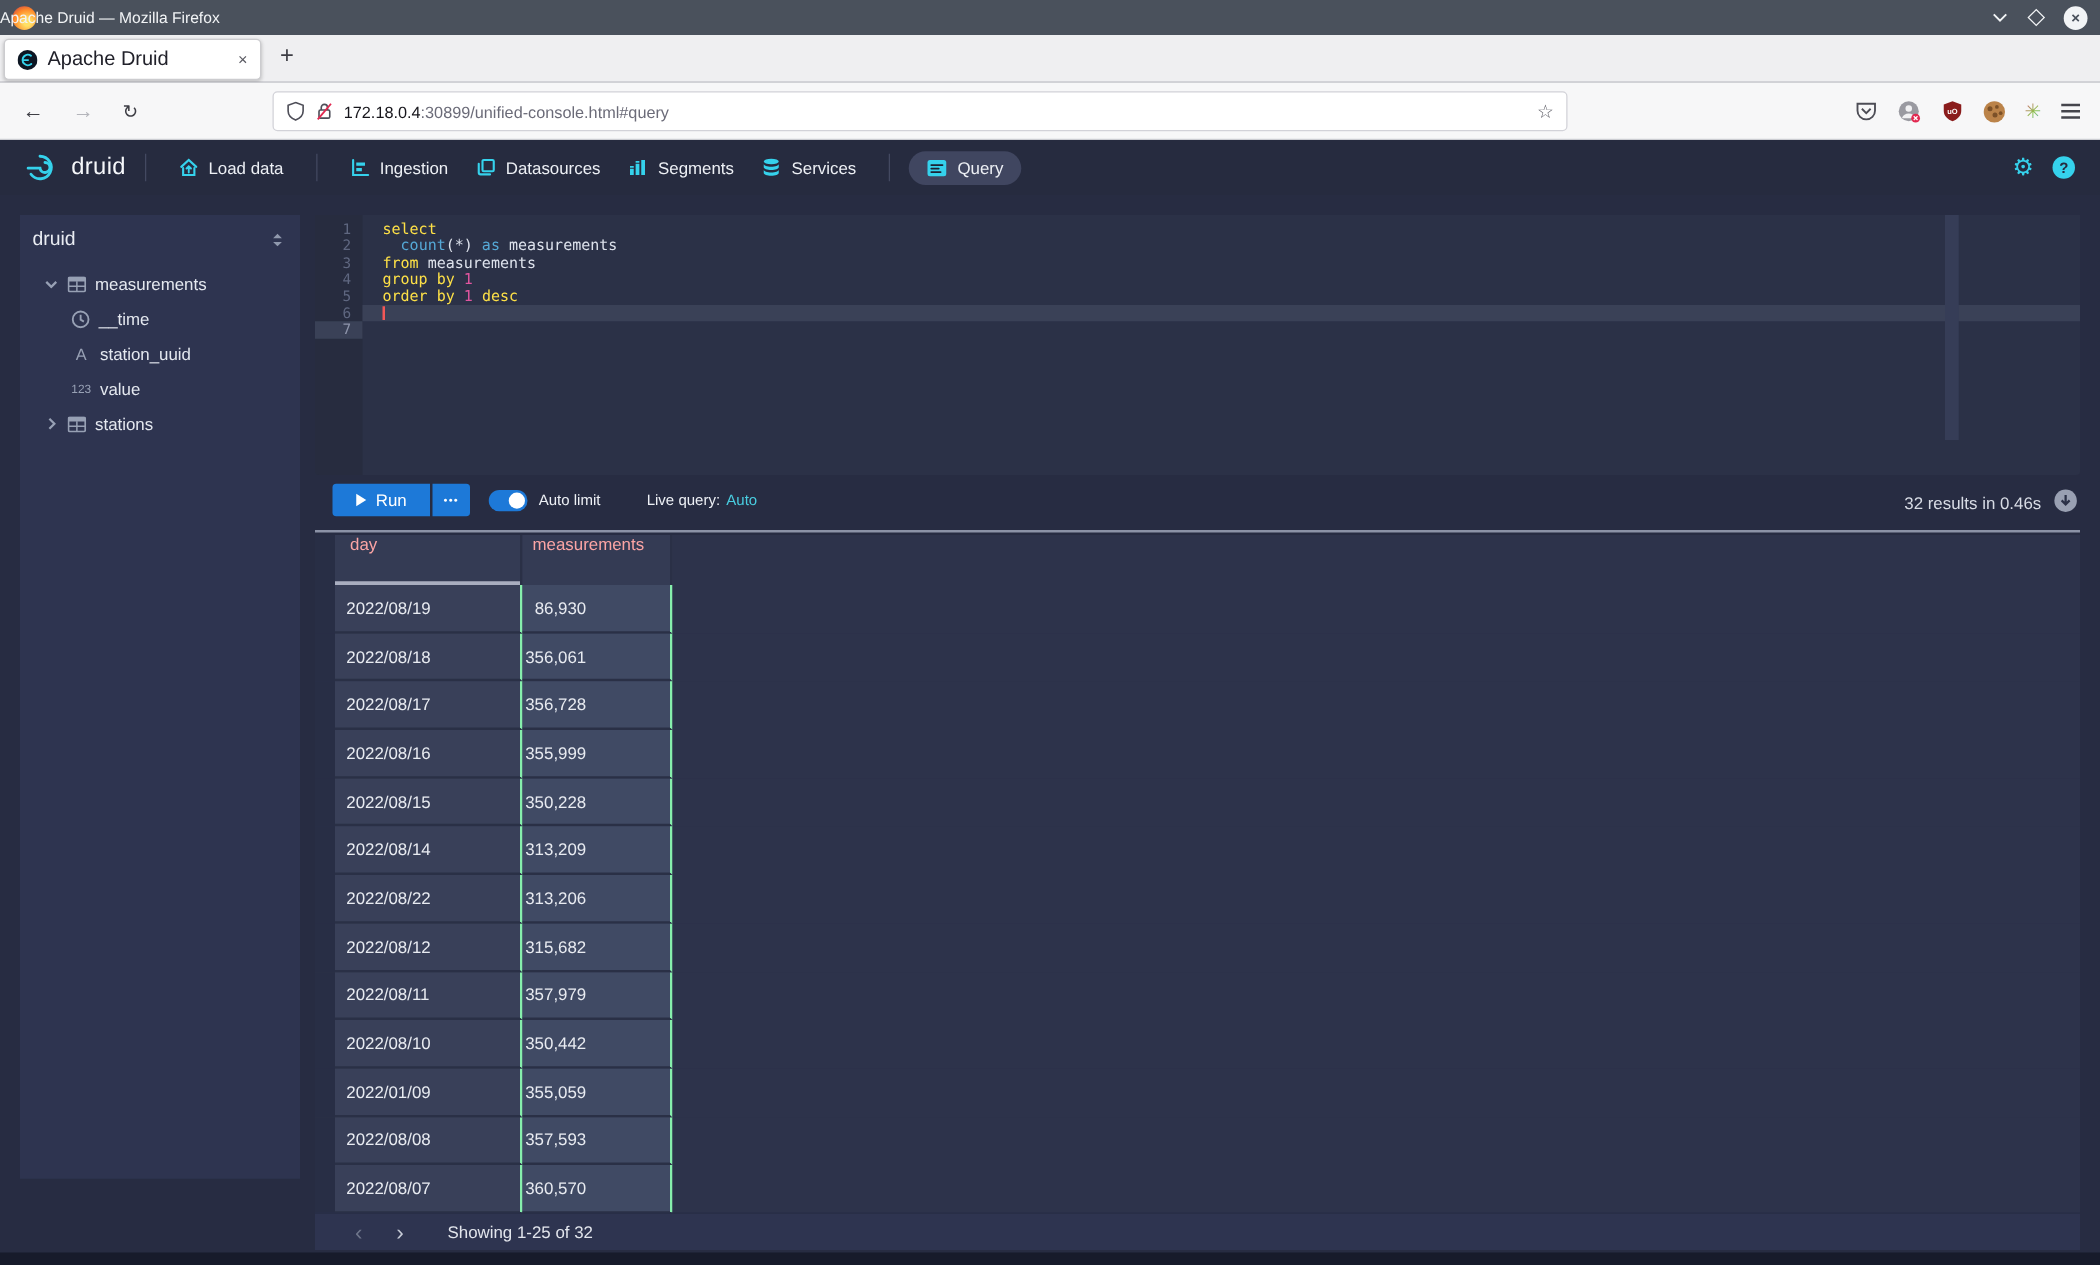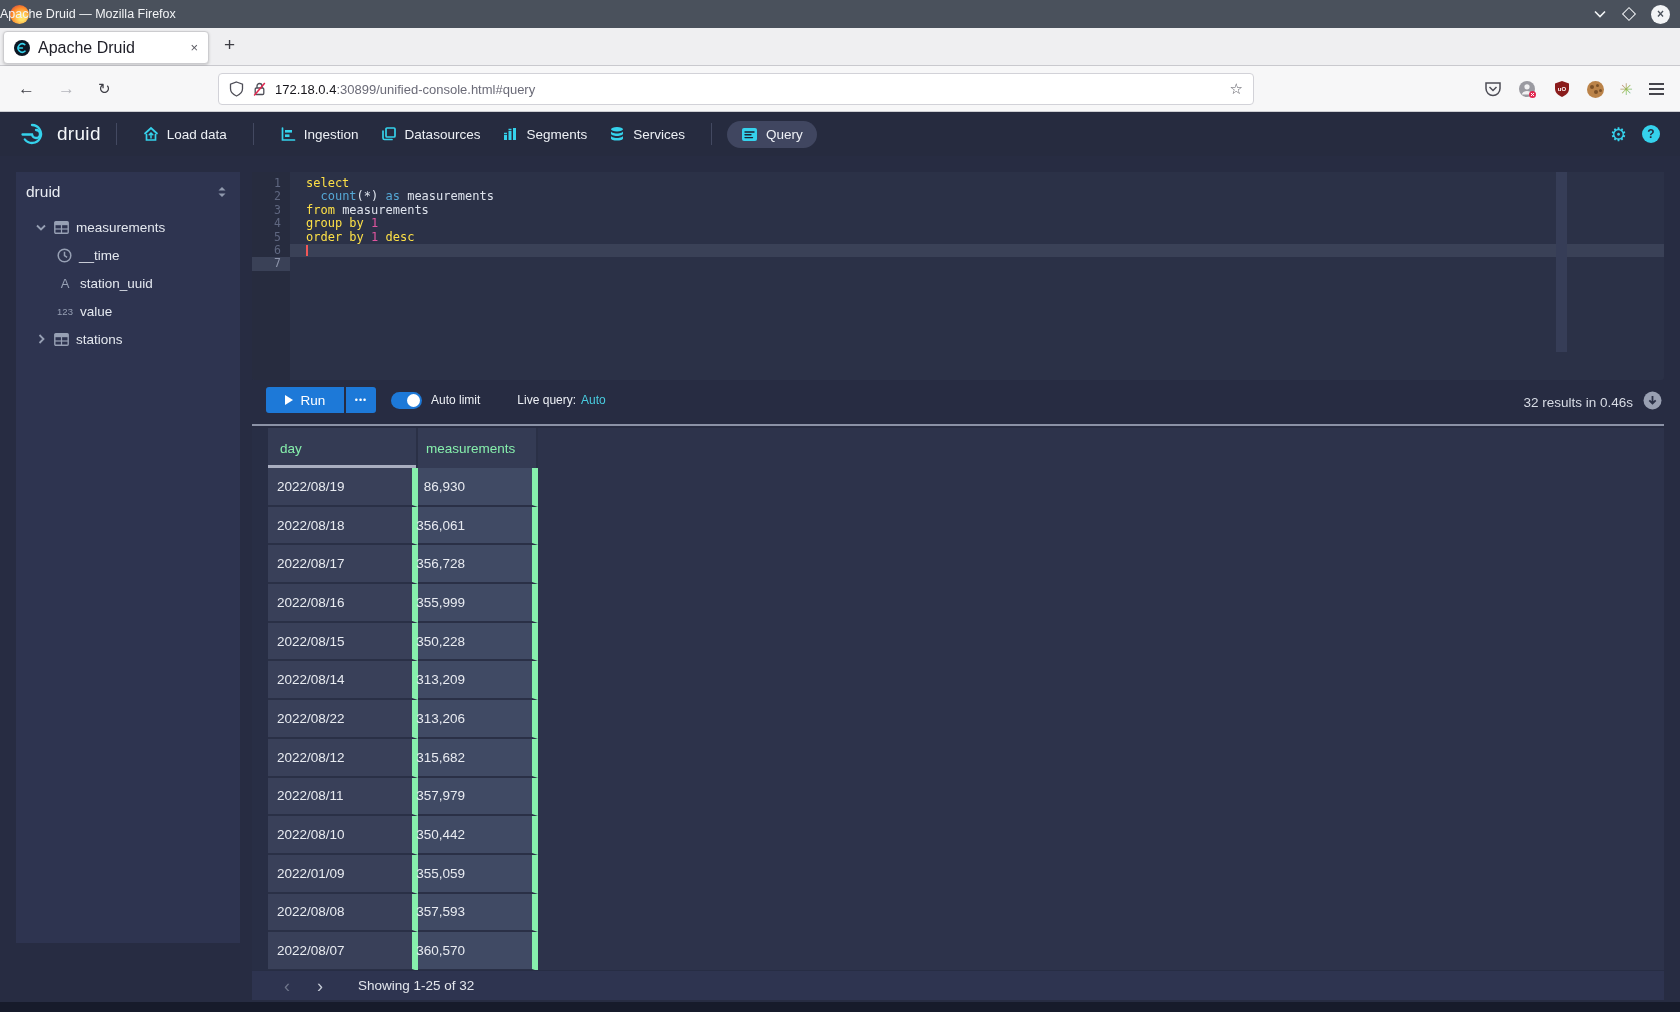--- a/index.html
+++ b/index.html
@@ -90,27 +90,27 @@
   .run-right{margin-left:auto;display:flex;align-items:flex-end;gap:10px;padding-right:2px}
   .result-summary{font-size:13.5px;color:#d8dce5}
 
   
   .splitter{position:absolute;left:252px;top:424px;width:1412px;height:2px;background:#8b92a6}
 
   
   .results{position:absolute;left:252px;top:428px;width:1412px;height:572px;background:#2c324a;overflow:hidden}
   .thead{display:flex;height:40px}
   .lead{width:16px;background:#282e45;flex:none}
-  .th{background:#343b54;font-size:13.5px;color:#86efac;display:flex;align-items:center;border-right:2px solid #2a3046;position:relative}
+  .th{background:#343b54;font-size:13.5px;color:#fca5a5;display:flex;align-items:flex-start;border-right:2px solid #2a3046;position:relative}
   .th-day{width:150px;padding-left:12px}
   .th-meas{width:120px;padding-left:8px}
   .sort-line{position:absolute;left:0;right:0;bottom:0;height:3px;background:#a9aec0}
   .fill{flex:1;background:#2d334b}
   .trow{display:flex;height:38.7px}
-  .td{font-size:13.5px;color:#e8ebf1;display:flex;align-items:center;border-right:6px solid #86efac;border-bottom:2px solid #2a3046}
+  .td{font-size:13.5px;color:#e8ebf1;display:flex;align-items:center;border-right:2px solid #86efac;border-bottom:2px solid #2a3046}
   .td-day{width:150px;background:#394059;padding-left:9px}
   .td-meas{width:120px;background:#404a64;justify-content:flex-end;padding-right:67px}
   .tfoot{position:absolute;left:0;right:0;bottom:0;height:30px;background:#2e3450;display:flex;align-items:center;border-top:1px solid #272d44}
   .pg{font-size:18px;line-height:1;width:16px;text-align:center}
   .pg-prev{color:#6e758a;margin-left:27px}
   .pg-next{color:#c6cbd6;margin-left:17px}
   .pg-text{font-size:13.5px;color:#e2e5ec;margin-left:30px}
 
   .bottomstrip{position:absolute;left:0;top:1002px;width:100%;height:10px;background:#171b2b}
   svg{display:block}

